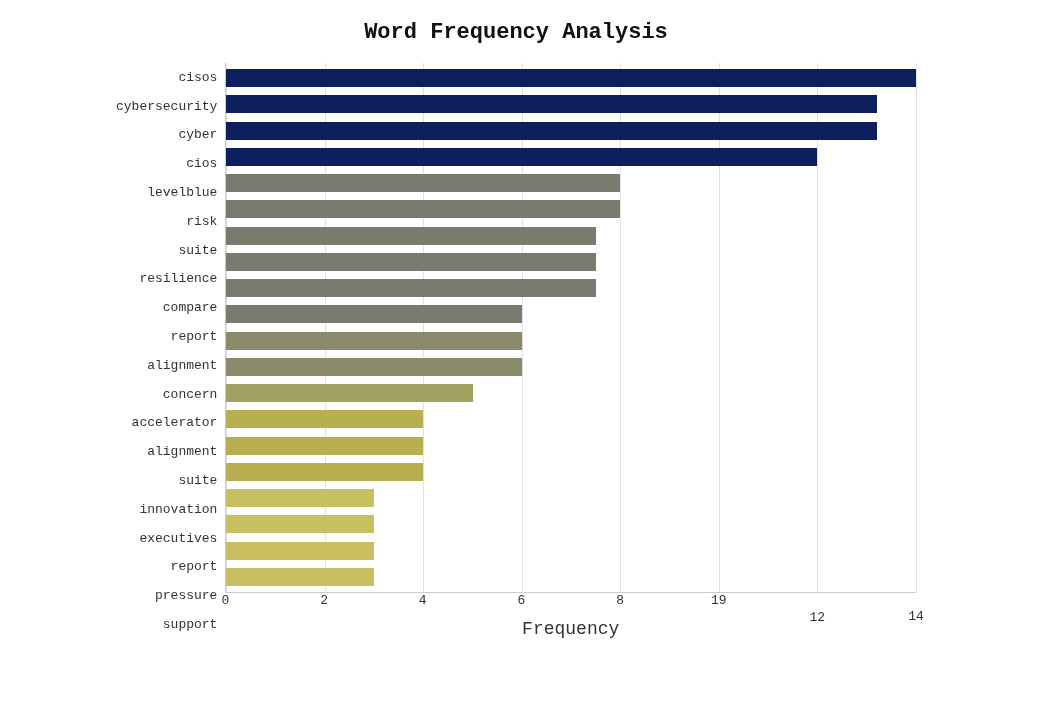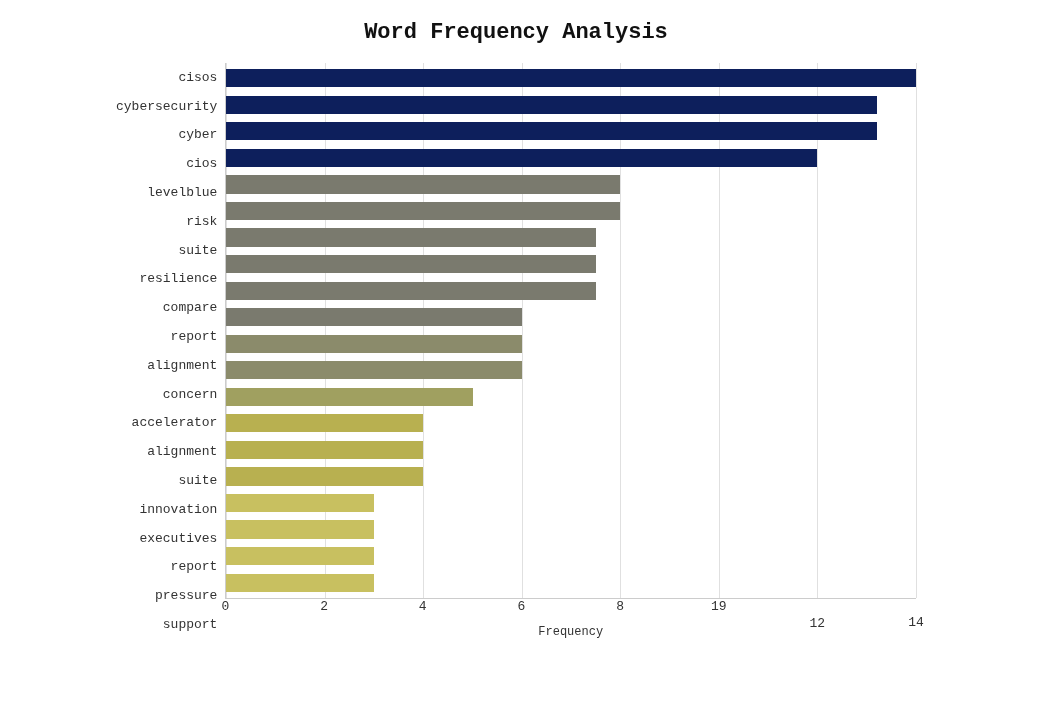--- a/index.html
+++ b/index.html
@@ -100,21 +100,21 @@
       padding-top: 4px;
       padding-left: 0;
     }
     .x-tick {
       font-size: 13px;
       color: #333;
       text-align: center;
     }
     .x-label {
       text-align: center;
-      font-size: 12px;
+      font-size: 18px;
       color: #333;
       margin-top: 6px;
     }
   </style>
 </head>
 <body>
 
 <div class="chart-container">
   <div class="chart-title">Word Frequency Analysis</div>
   <div class="chart-area">

